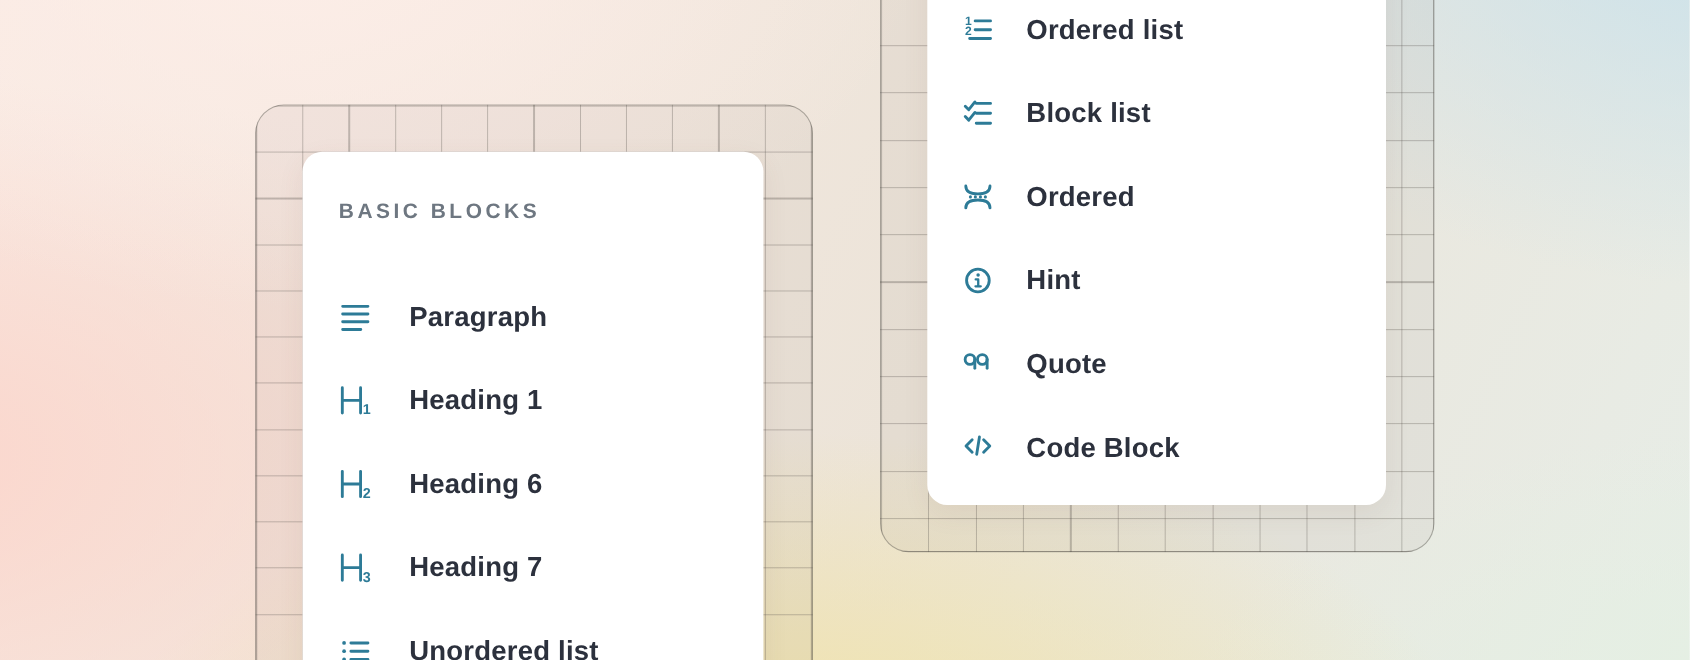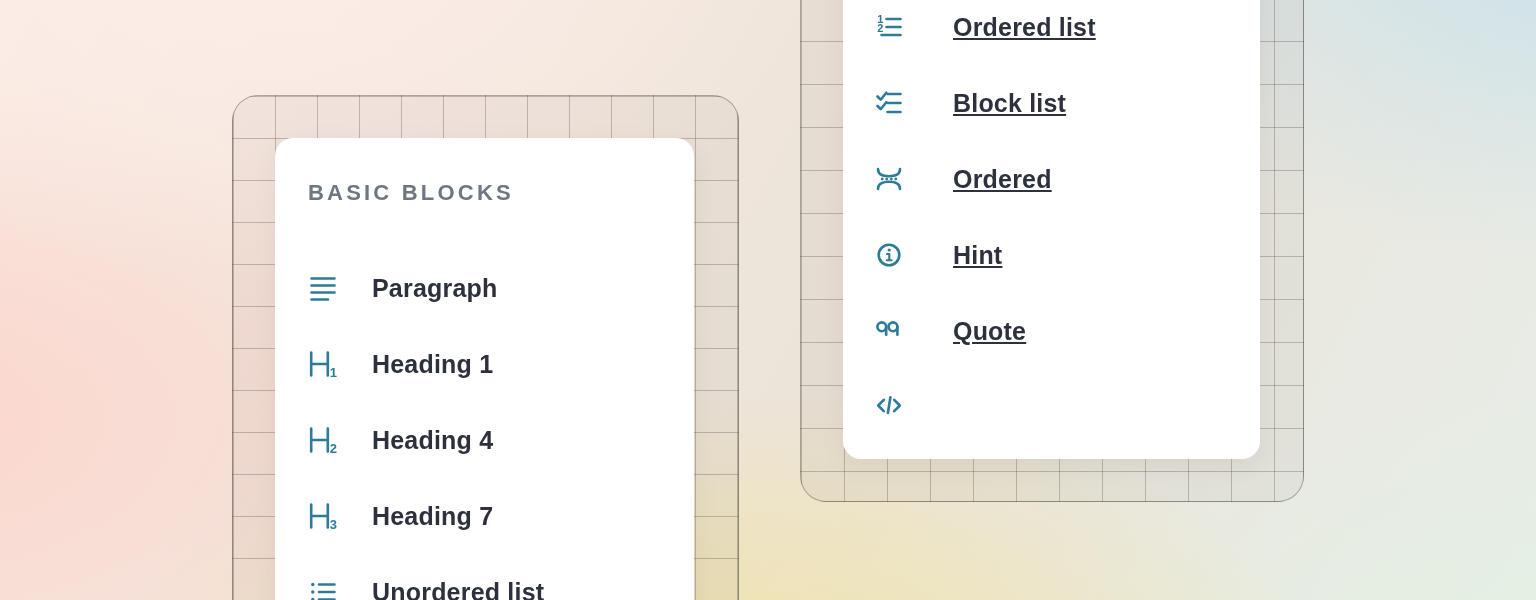--- a/index.html
+++ b/index.html
@@ -33,38 +33,38 @@
       repeating-linear-gradient(to bottom, rgba(82,78,72,.32) 0 1px, transparent 1px 43px);
   }
   .menu-card{
     position:absolute;background:#ffffff;border-radius:18px;
     box-shadow:0 8px 24px rgba(110,80,60,.08);
     box-sizing:border-box;
   }
   .menu-card.left{left:275px;top:138px;width:419px;height:520px;padding:45px 0 0 33px;}
   .menu-card.right{left:843px;top:-60px;width:417px;height:519px;padding:67px 0 0 31px;}
   .card-header{
-    font-size:22px;font-weight:700;letter-spacing:3.2px;
+    font-size:19px;font-weight:700;letter-spacing:3.2px;
     color:#6e7781;line-height:19px;height:19px;
   }
   .menu-list{margin-top:66px;}
   .menu-card.right .menu-list{margin-top:0;}
   .menu-item{
     display:flex;align-items:center;height:40px;margin-bottom:36px;cursor:pointer;
   }
   .menu-item .icon{
     width:30px;height:28px;flex:none;display:flex;
     align-items:center;justify-content:center;
   }
   .menu-item .icon svg{display:block;}
   .menu-item .label{
     margin-left:34px;font-size:25px;font-weight:600;color:#2c313d;
     white-space:nowrap;letter-spacing:.2px;
   }
-  .menu-card.right .menu-item .label{margin-left:49px;text-decoration:underline;}
+  .menu-card.right .menu-item .label{margin-left:29px;}
 </style>
 </head>
 <body>
 
 <div class="grid-panel left"></div>
 <div class="grid-panel right"></div>
 
 <div class="menu-card left">
   <div class="card-header">BASIC BLOCKS</div>
   <div class="menu-list" id="left-list">
@@ -91,21 +91,21 @@
       </div>
       <div class="menu-item">
         <span class="icon">
           <svg width="30" height="28" viewBox="0 0 30 28">
             <g fill="none" stroke="#2d7b97" stroke-width="2.6" stroke-linecap="round" stroke-linejoin="round">
       <path d="M3.2 2.5V25.5M19.8 2.5V25.5M3.2 14H19.8"></path>
             </g>
       <text x="25.3" y="26.8" text-anchor="middle" font-family="Liberation Sans,sans-serif" font-size="13" font-weight="700" fill="#2d7b97">2</text>
           </svg>
         </span>
-        <span class="label">Heading 4</span>
+        <span class="label">Heading 6</span>
       </div>
       <div class="menu-item">
         <span class="icon">
           <svg width="30" height="28" viewBox="0 0 30 28">
             <g fill="none" stroke="#2d7b97" stroke-width="2.6" stroke-linecap="round" stroke-linejoin="round">
       <path d="M3.2 2.5V25.5M19.8 2.5V25.5M3.2 14H19.8"></path>
             </g>
       <text x="25.3" y="26.8" text-anchor="middle" font-family="Liberation Sans,sans-serif" font-size="13" font-weight="700" fill="#2d7b97">3</text>
           </svg>
         </span>
@@ -196,15 +196,16 @@
       <div class="menu-item">
         <span class="icon">
           <svg width="28" height="28" viewBox="0 0 28 28">
             <g fill="none" stroke="#2d7b97" stroke-width="2.6" stroke-linecap="round" stroke-linejoin="round">
       <path d="M8.8 6.8L3.2 12.5L8.8 18.2"></path>
       <path d="M19.2 6.8L24.8 12.5L19.2 18.2"></path>
       <path d="M15.4 4.2L12.9 20"></path>
             </g>
           </svg>
         </span>
+        <span class="label">Code Block</span>
       </div>
     </div>
 </div>
 
 </body></html>

